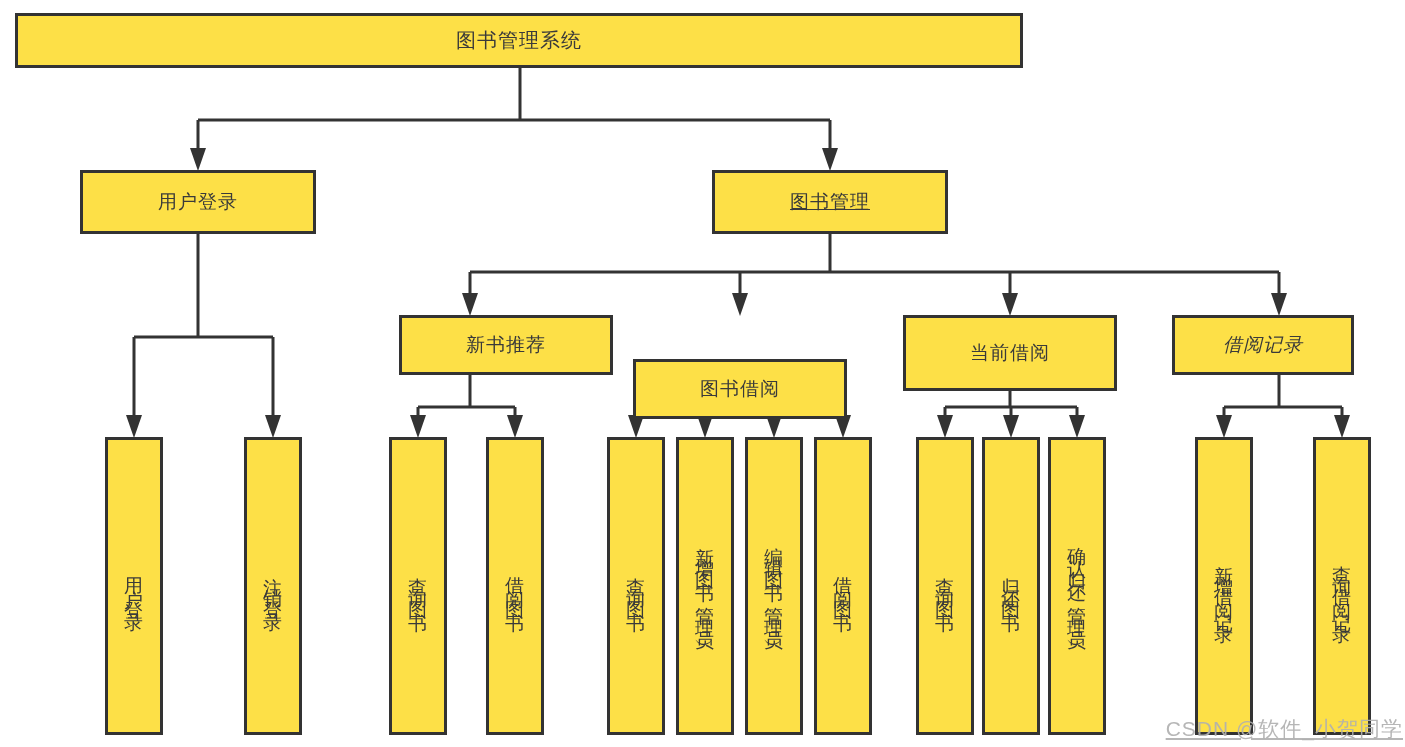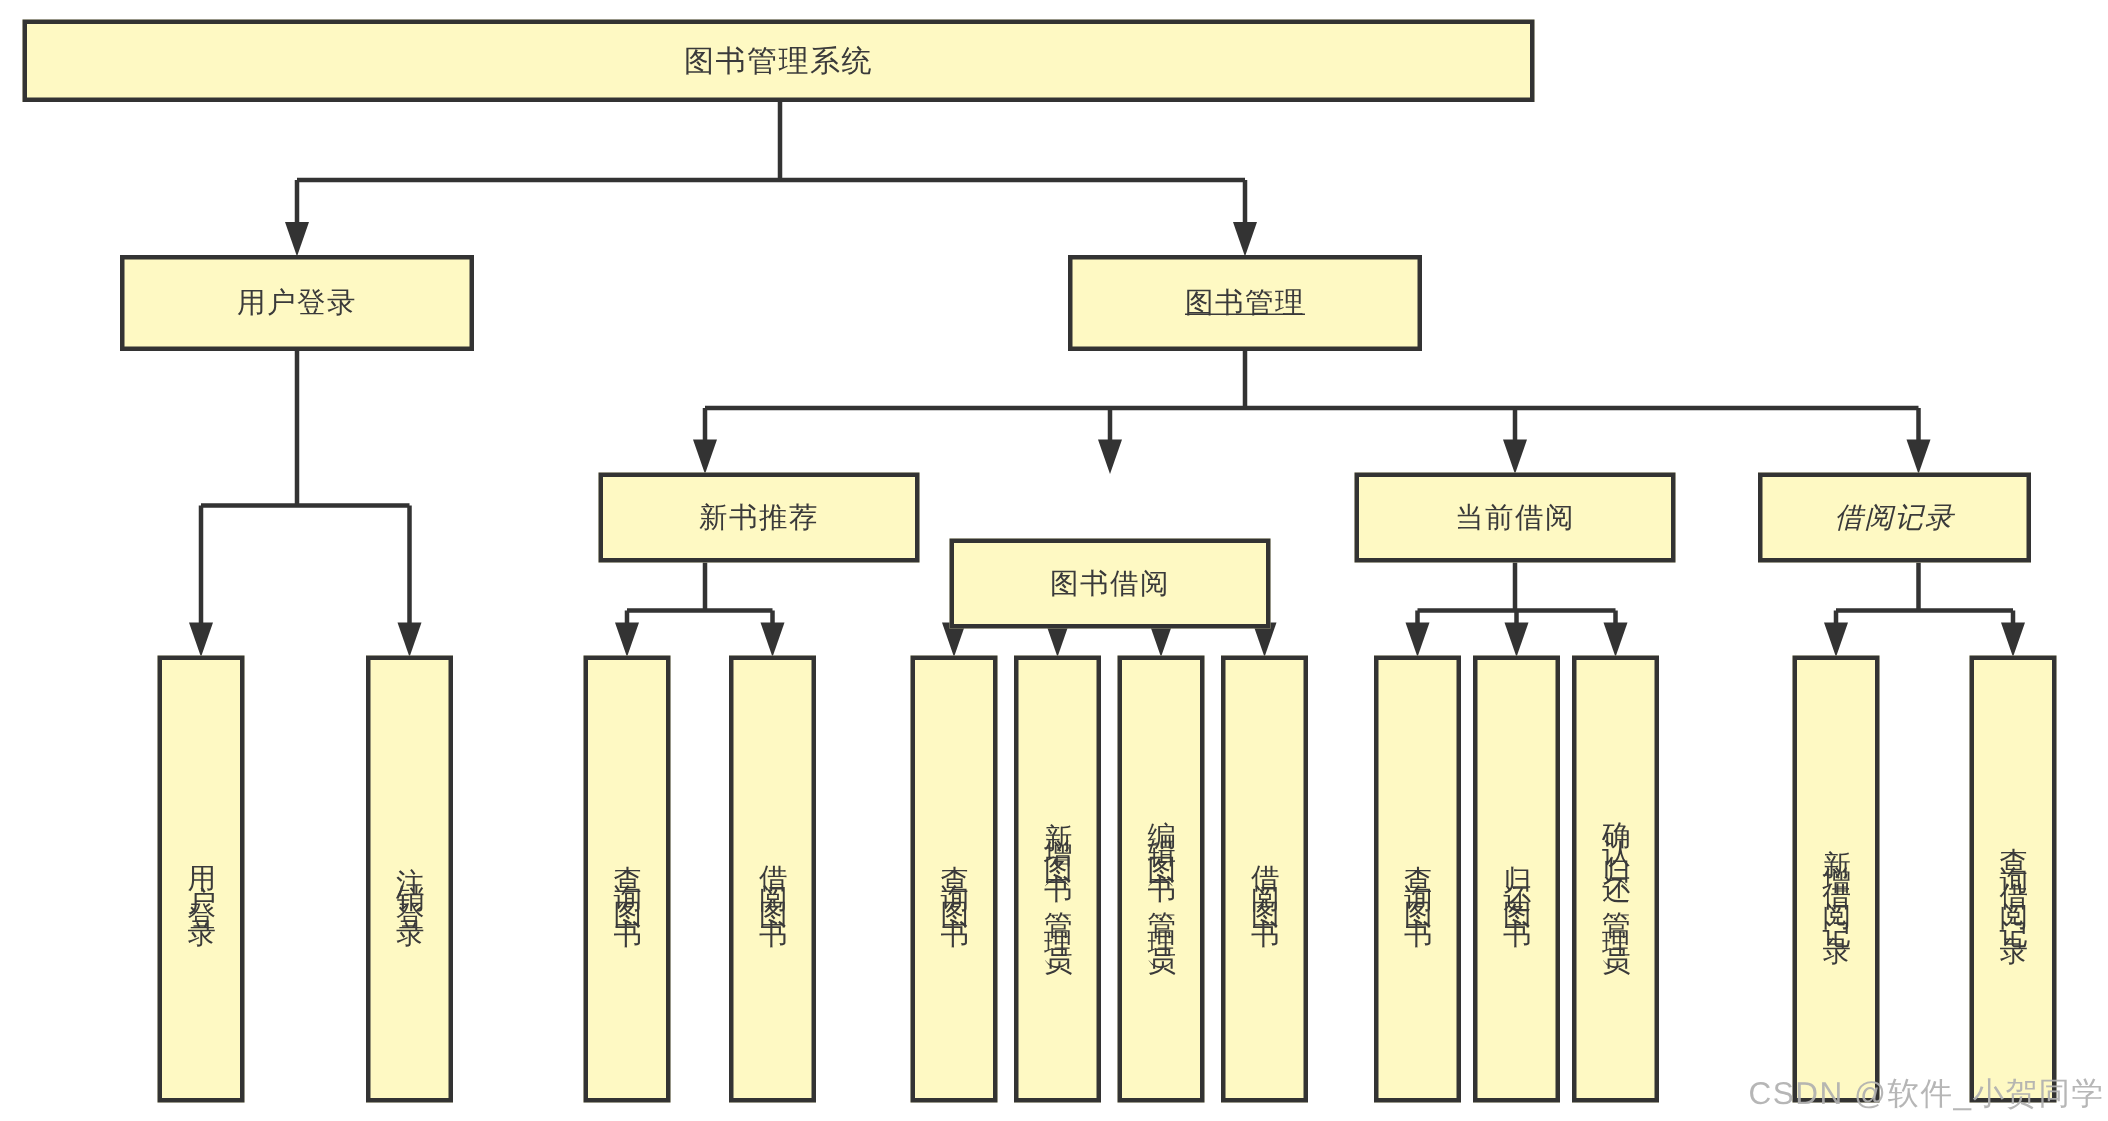--- a/index.html
+++ b/index.html
@@ -22,21 +22,21 @@
     fill: none;
   }
   .connectors polygon.arrow {
     fill: #333333;
     stroke: none;
   }
   .box {
     position: absolute;
     box-sizing: border-box;
     border: 3px solid #333333;
-    background: #fef9c3;
+    background: #fde047;
     display: flex;
     align-items: center;
     justify-content: center;
     color: #3a3a3a;
     font-size: 19px;
     letter-spacing: 1px;
     z-index: 2;
     white-space: nowrap;
   }
   .root-box { font-size: 20px; }
@@ -49,20 +49,21 @@
     white-space: normal;
   }
   .watermark {
     position: absolute;
     right: 2px;
     bottom: 4px;
     font-size: 21px;
     color: rgba(176, 176, 176, 0.92);
     letter-spacing: 1px;
     z-index: 5;
+    text-decoration: underline;
   }
 </style>
 </head>
 <body>
 
 <div class="stage">
 
   <svg class="connectors" width="1405" height="747" viewBox="0 0 1405 747">
 
     <path class="lines" d="M520 68 V120 M198 120 H830 M198 120 V150 M830 120 V150"></path>
@@ -106,21 +107,21 @@
     <polygon class="arrow" points="1334,415 1350,415 1342,438"></polygon>
   </svg>
 
   <div class="box root-box" style="left:15px; top:13px; width:1008px; height:55px;">图书管理系统</div>
 
   <div class="box" style="left:80px; top:170px; width:236px; height:64px;">用户登录</div>
   <div class="box" style="left:712px; top:170px; width:236px; height:64px;text-decoration:underline;">图书管理</div>
 
   <div class="box" style="left:363px; top:315px; width:214px; height:60px;margin-left:36px;">新书推荐</div>
   <div class="box" style="left:633px; top:315px; width:214px; height:60px;margin-top:44px;">图书借阅</div>
-  <div class="box" style="left:903px; top:315px; width:214px; height:60px;">当前借阅</div>
+  <div class="box" style="left:903px; top:315px; width:214px; height:76px;">当前借阅</div>
   <div class="box" style="left:1172px; top:315px; width:182px; height:60px;font-style:italic;">借阅记录</div>
 
   <div class="box leaf" style="left:105px; top:437px; width:58px; height:298px;">用户登录</div>
   <div class="box leaf" style="left:244px; top:437px; width:58px; height:298px;">注销登录</div>
 
   <div class="box leaf" style="left:389px; top:437px; width:58px; height:298px;">查询图书</div>
   <div class="box leaf" style="left:486px; top:437px; width:58px; height:298px;">借阅图书</div>
 
   <div class="box leaf" style="left:607px; top:437px; width:58px; height:298px;">查询图书</div>
   <div class="box leaf" style="left:676px; top:437px; width:58px; height:298px;">新增图书（管理员）</div>

